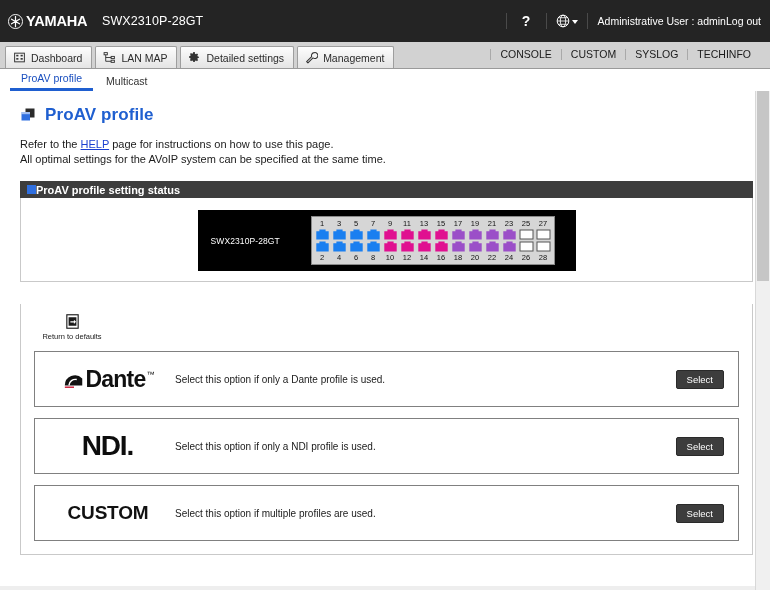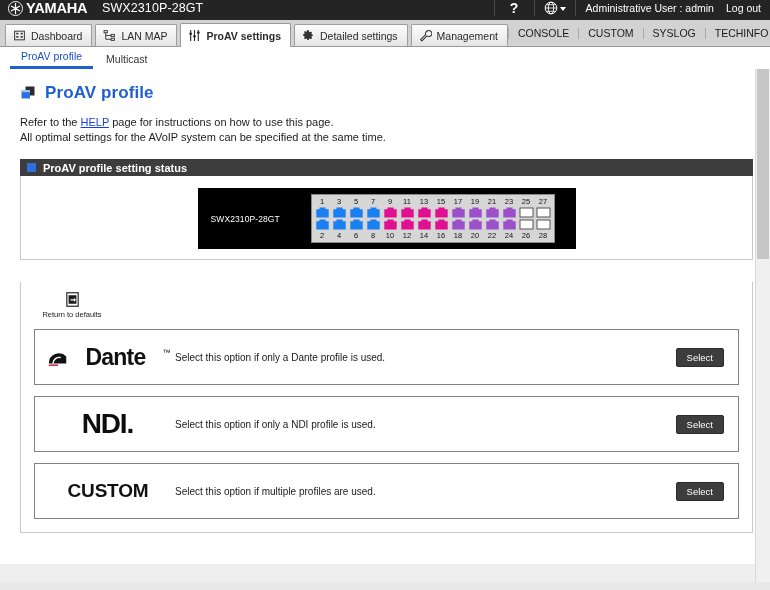--- a/index.html
+++ b/index.html
@@ -7,24 +7,24 @@
     margin: 0; padding: 0;
     width: 770px; height: 590px;
     overflow: hidden;
     background: #e8e8e8;
     font-family: "Liberation Sans", sans-serif;
     -webkit-font-smoothing: antialiased;
   }
 
   
   .topbar {
-    height: 20px;
+    height: 42px;
     background: #242424;
     display: flex;
-    align-items: flex-start;
+    align-items: center;
     color: #ffffff;
     position: relative;
   }
   .brand-block {
     display: flex; align-items: center;
     padding-left: 8px;
     gap: 7px;
   }
   .yamaha-logo { display: flex; align-items: center; gap: 3px; }
   .tuning-fork { width: 15px; height: 15px; display:block; }
@@ -67,31 +67,31 @@
   .caret-dn {
     width: 0; height: 0;
     border-left: 3.5px solid transparent;
     border-right: 3.5px solid transparent;
     border-top: 4px solid #ffffff;
     margin-top: 2px;
   }
   .user-area {
     display: flex; align-items: center;
     padding: 0 9px 0 10px;
-    gap: 12px;
     font-size: 10.5px;
   }
   .user-label { white-space: nowrap; }
   .logout-link { white-space: nowrap; cursor: pointer; }
 
   
   .navstrip {
     height: 27px;
     background: #d2d2d2;
     display: flex;
+    align-items: flex-end;
     position: relative;
     border-bottom: 1px solid #9a9a9a;
   }
   .navtabs { display: flex; align-items: flex-end; padding-left: 5px; gap: 3px; }
   .navtab {
     height: 22px;
     display: flex; align-items: center;
     gap: 5px;
     padding: 0 9px 0 7px;
     background: linear-gradient(#fdfdfd, #e4e4e4);
@@ -175,21 +175,20 @@
     line-height: 15px;
   }
   .help-link { color: #1a3fd0; text-decoration: underline; cursor: pointer; }
 
   
   .section { margin: 0 17px 0 20px; }
   .sec-head {
     background: #3d3d3d;
     height: 17px;
     display: flex; align-items: center;
-    gap: 7px;
     padding-left: 7px;
     color: #ffffff;
     font-size: 11px;
     font-weight: bold;
   }
   .sec-marker {
     width: 9px; height: 9px;
     background: #2f6fe0;
     display: block; flex: none;
   }
@@ -286,21 +285,21 @@
     padding: 0 14px 0 0;
   }
   .card-logo {
     width: 140px;
     flex: none;
     display: flex;
     align-items: center;
     justify-content: center;
     padding-left: 6px;
   }
-  .dante-logo { display: flex; align-items: flex-end; gap: 16px; }
+  .dante-logo { display: flex; align-items: flex-end; gap: 0px; }
   .dante-mark { width: 24px; height: 22px; display:block; }
   .dante-word {
     font-size: 23px;
     font-weight: bold;
     color: #111111;
     letter-spacing: -0.8px;
     line-height: 22px;
     font-family: "Liberation Sans", sans-serif;
   }
   .dante-tm { font-size: 8px; color: #111; line-height: 10px; margin-left: 1px; align-self: flex-start; margin-top: 2px;}
@@ -408,29 +407,20 @@
     <div class="navtab">
       <svg class="ticon" viewBox="0 0 24 24">
         <rect x="2" y="3" width="6" height="4" fill="none" stroke="#333" stroke-width="1.7"></rect>
         <path d="M5 7 V19 M5 12 H15 M5 19 H15" stroke="#333" stroke-width="1.7" fill="none"></path>
         <rect x="15" y="10" width="6" height="4" fill="none" stroke="#333" stroke-width="1.7"></rect>
         <rect x="15" y="17" width="6" height="4" fill="none" stroke="#333" stroke-width="1.7"></rect>
       </svg>
       <span>LAN MAP</span>
     </div>
 
-    <div class="navtab active">
-      <svg class="ticon" viewBox="0 0 24 24">
-        <path d="M5 2 V22 M12 2 V22 M19 2 V22" stroke="#222" stroke-width="2" fill="none"></path>
-        <rect x="2.5" y="7" width="5" height="3.2" fill="#222"></rect>
-        <rect x="9.5" y="12" width="5" height="3.2" fill="#222"></rect>
-        <rect x="16.5" y="5" width="5" height="3.2" fill="#222"></rect>
-      </svg>
-      <span>ProAV settings</span>
-    </div>
 
     <div class="navtab">
       <svg class="ticon" viewBox="0 0 24 24">
         <path fill="#333" d="M12 8.2a3.8 3.8 0 100 7.6 3.8 3.8 0 000-7.6zm0 5.9a2.1 2.1 0 110-4.2 2.1 2.1 0 010 4.2z"></path>
         <path fill="#333" d="M20.3 13.4l.1-1.4-.1-1.4-2.2-.4a6.4 6.4 0 00-.8-1.9l1.3-1.8-2-2-1.8 1.3a6.4 6.4 0 00-1.9-.8L12.5 2h-2.8l-.4 2.2c-.7.2-1.3.5-1.9.8L5.6 3.7l-2 2 1.3 1.8c-.3.6-.6 1.2-.8 1.9L2 9.8v2.8l2.1.4c.2.7.5 1.3.8 1.9l-1.3 1.8 2 2 1.8-1.3c.6.3 1.2.6 1.9.8l.4 2.2h2.8l.4-2.2c.7-.2 1.3-.5 1.9-.8l1.8 1.3 2-2-1.3-1.8c.3-.6.6-1.2.8-1.9l2.2-.4z"></path>
       </svg>
       <span>Detailed settings</span>
     </div>
 
     <div class="navtab">

